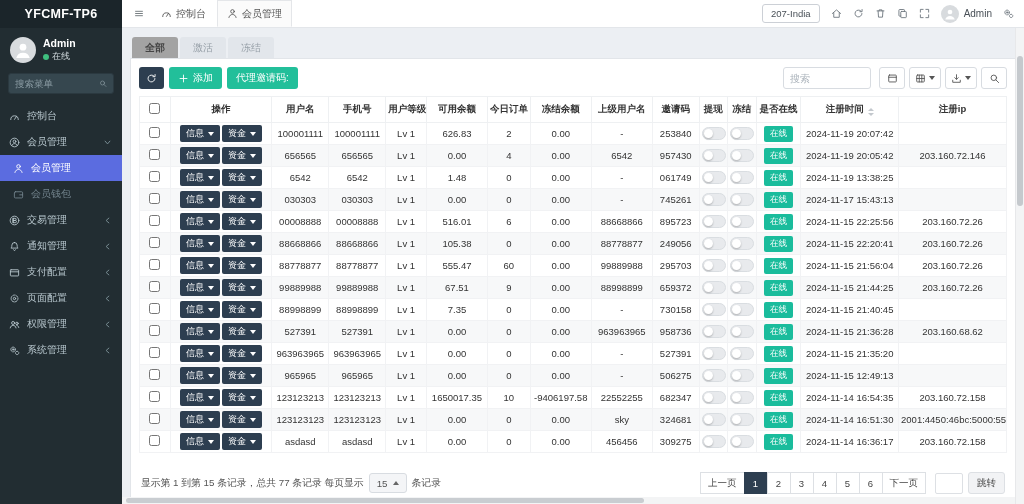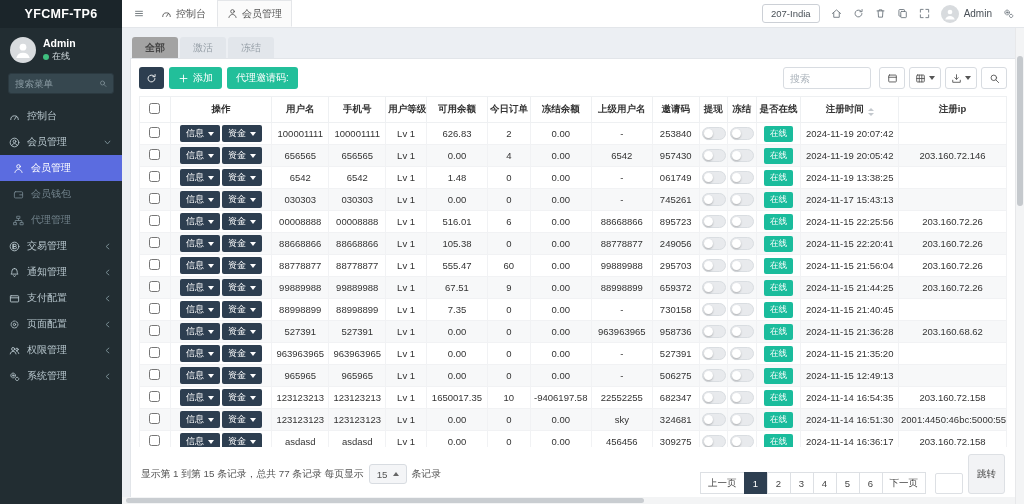--- a/index.html
+++ b/index.html
@@ -72,21 +72,21 @@
   .sorts{display:inline-flex;flex-direction:column;gap:2px;margin-left:4px;vertical-align:1px;cursor:pointer;}
   .sorts .up{width:0;height:0;border-left:3px solid transparent;border-right:3px solid transparent;border-bottom:3px solid #c3c8cd;}
   .sorts .dn{width:0;height:0;border-left:3px solid transparent;border-right:3px solid transparent;border-top:3px solid #c3c8cd;}
   
   .tfoot{display:flex;align-items:center;font-size:9.8px;color:#555;padding:7px 2px 4px;flex-shrink:0;}
   .psize{border:1px solid #d8dce1;border-radius:3px;height:20px;display:inline-flex;align-items:center;gap:5px;padding:0 7px;margin:0 5px;background:#f4f5f7;cursor:pointer;}
   .pag{margin-left:auto;display:flex;align-items:flex-end;}
   .pbtn{min-width:24px;height:22px;border:1px solid #dde0e4;background:#fff;display:inline-flex;align-items:center;justify-content:center;font-size:9.5px;color:#444;padding:0 7px;margin-left:-1px;cursor:pointer;}
   .pbtn.active{background:#2d3e50;color:#fff;border-color:#2d3e50;}
   .jump-input{width:28px;height:21px;border:1px solid #dde0e4;border-radius:2px;margin:0 5px 0 9px;outline:none;}
-  .jump-btn{height:40px;border:1px solid #dde0e4;background:#f2f3f5;font-size:9.5px;padding:0 8px;border-radius:3px;color:#444;cursor:pointer;}
+  .jump-btn{height:22px;border:1px solid #dde0e4;background:#f2f3f5;font-size:9.5px;padding:0 8px;border-radius:3px;color:#444;cursor:pointer;}
   
   .vscroll{position:absolute;right:0;top:28px;bottom:0;width:9px;background:#f3f4f5;border-left:1px solid #e7e8ea;}
   .vthumb{position:absolute;top:28px;left:1px;width:6px;height:150px;background:#c5c9cd;border-radius:3px;}
   .hscroll{position:absolute;left:122px;right:9px;bottom:0;height:7px;background:#f3f4f5;}
   .hthumb{position:absolute;left:4px;top:1px;width:58%;height:5px;background:#c9cdd1;border-radius:3px;}
 </style>
 </head>
 <body>
 
 <div class="app">
@@ -152,31 +152,20 @@
           <span class="lbl">会员管理</span>
         </li>
         <li class="mi child dim">
           <span class="ico">
             <svg viewBox="0 0 16 16">
               <rect x="2" y="4" width="12" height="9" rx="1.5"></rect>
               <path d="M9.8 8.5H14"></path>
             </svg>
           </span>
           <span class="lbl">会员钱包</span>
-        </li>
-        <li class="mi child dim">
-          <span class="ico">
-            <svg viewBox="0 0 16 16">
-              <rect x="6" y="1.8" width="4" height="3.2"></rect>
-              <rect x="1.2" y="11" width="4" height="3.2"></rect>
-              <rect x="10.8" y="11" width="4" height="3.2"></rect>
-              <path d="M8 5v3M3.2 11V8h9.6v3"></path>
-            </svg>
-          </span>
-          <span class="lbl">代理管理</span>
         </li>
         <li class="mi">
           <span class="ico">
             <svg viewBox="0 0 16 16">
               <circle cx="8" cy="8" r="6.3"></circle>
               <path d="M6.2 4.8h2.6a1.6 1.6 0 0 1 0 3.2H6.2zM6.2 8h3a1.6 1.6 0 0 1 0 3.2H6.2zM6.2 4.8v6.4"></path>
             </svg>
           </span>
           <span class="lbl">交易管理</span>
           <span class="chev ic">

